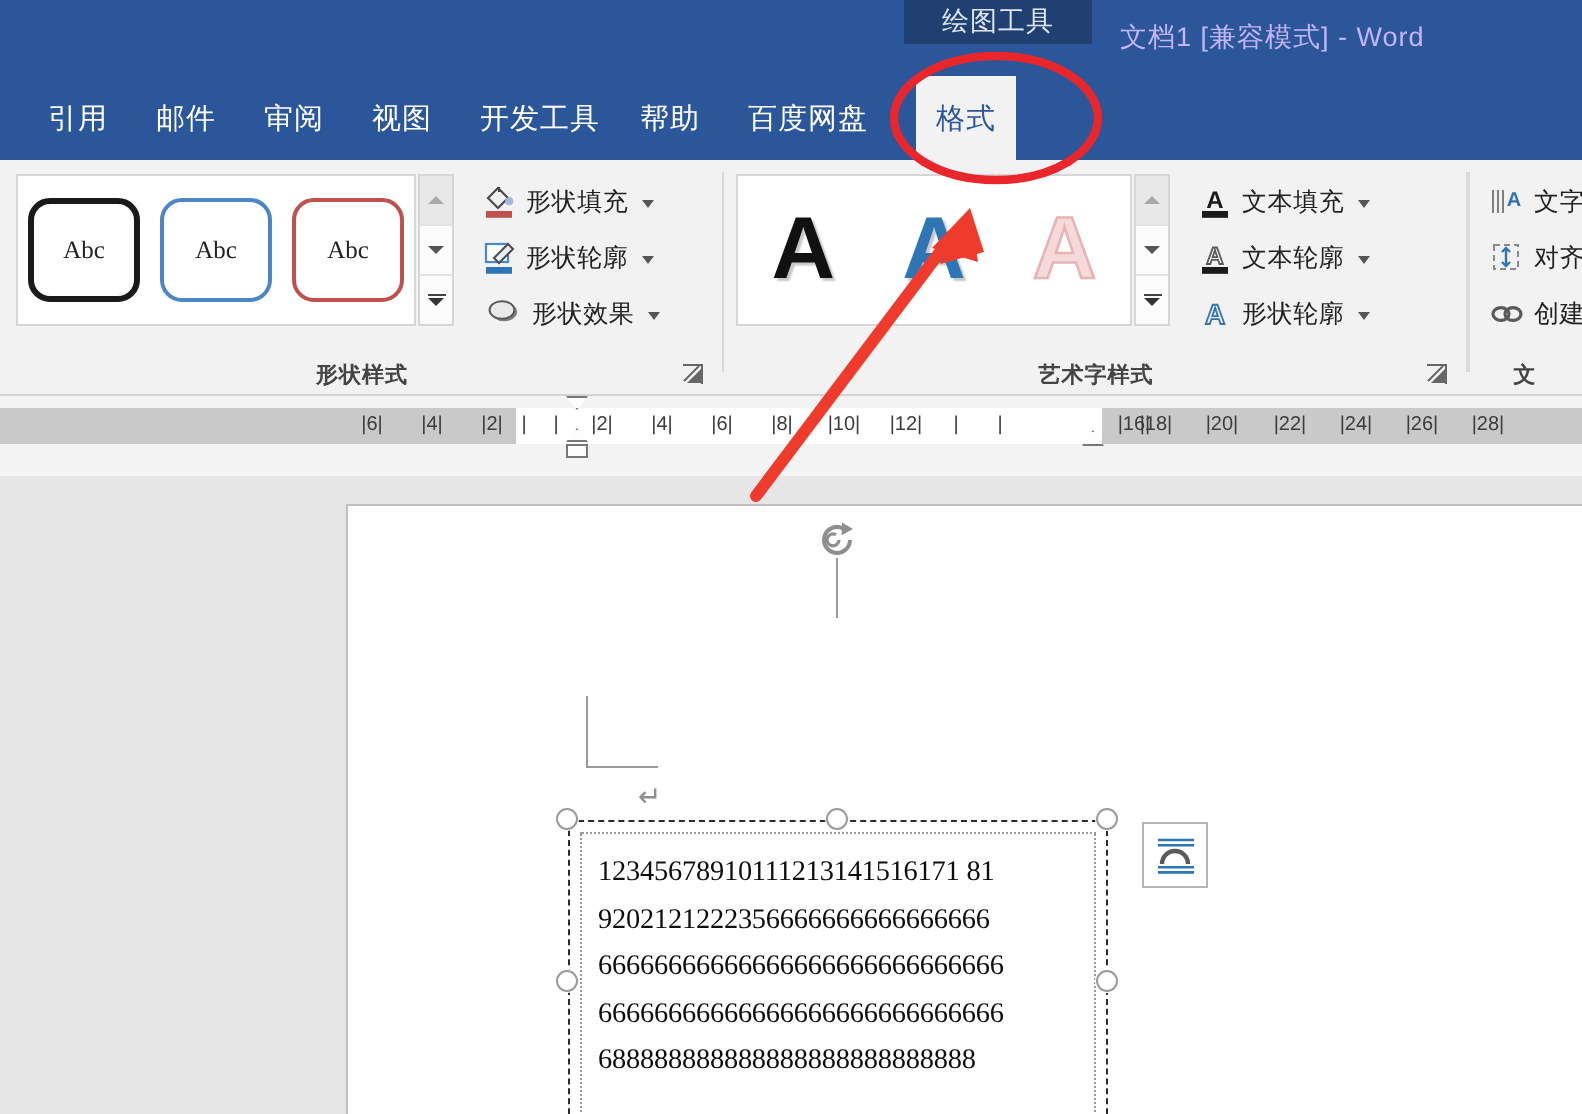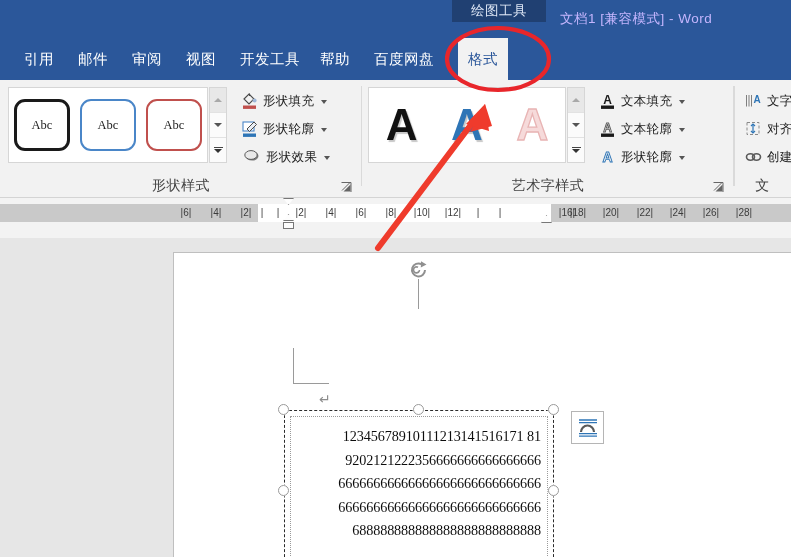--- a/index.html
+++ b/index.html
@@ -67,22 +67,23 @@
   .ribbon {
     position: absolute; left: 0; top: 80px; width: 791px; height: 118px;
     background: #f2f2f2; border-bottom: 1px solid #d4d4d4;
   }
   .group { position: absolute; top: 0; height: 118px; }
   .group-sep {
     position: absolute; top: 6px; width: 1px; height: 100px; background: #dadada;
   }
   .group-label {
     position: absolute; bottom: 3px; width: 100%;
-    text-align: center; font-size: 14px; color: #444;
+    text-align: center; font-size: 11px; color: #444;
     letter-spacing: .5px;
+    font-weight: bold;
   }
   .dialog-launcher {
     position: absolute; bottom: 4px; width: 13px; height: 13px;
     cursor: pointer;
   }
   .dialog-launcher svg { display: block; }
 
   
   .shape-gallery {
     position: absolute; left: 8px; top: 7px; width: 200px; height: 76px;
@@ -209,21 +210,21 @@
   }
   .tbox-inner {
     position: absolute; left: 5px; top: 5px; right: 5px; bottom: 5px;
     border: 1px dotted #9a9a9a;
     padding: 8px 6px 0 8px;
     overflow: hidden;
   }
   .tline {
     font-family: "Liberation Serif", "DejaVu Serif", serif;
     font-size: 14.2px; line-height: 23.5px; color: #0d0d0d;
-    white-space: nowrap; letter-spacing: -0.1px; text-align: right;
+    white-space: nowrap; letter-spacing: -0.1px;
   }
   .handle {
     position: absolute; width: 11px; height: 11px; border-radius: 50%;
     background: #ffffff; border: 1.8px solid #9a9a9a;
     box-shadow: 0 0 0 .5px #ffffff;
   }
   .rot-stem {
     position: absolute; width: 1px; background: #9a9a9a;
   }
   .rot-handle {

